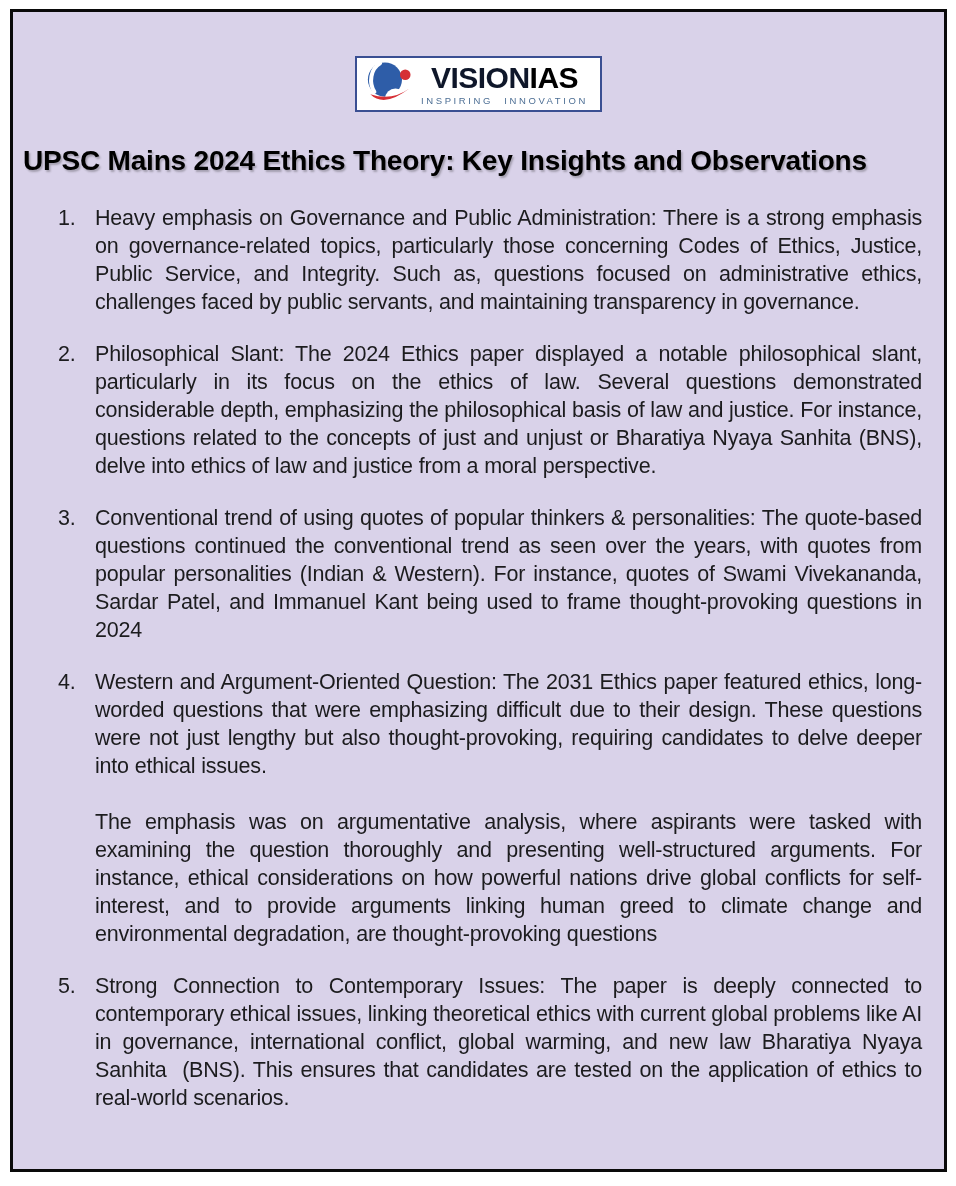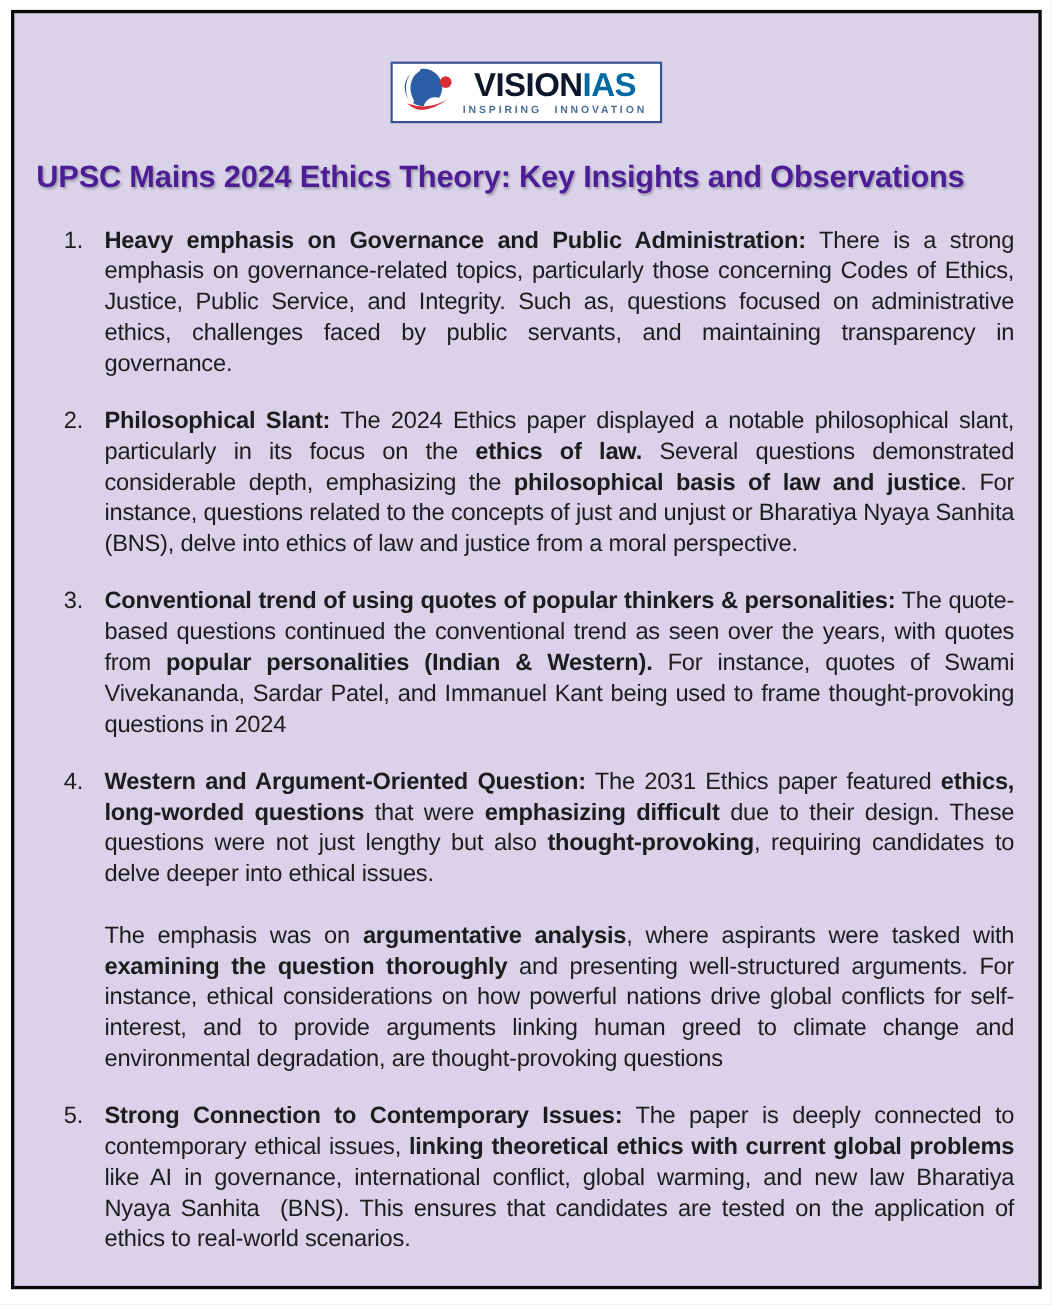--- a/index.html
+++ b/index.html
@@ -29,32 +29,32 @@
     border: 2px solid #3a4f92;
     padding: 3px 12px 3px 6px;
     height: 56px;
   }
   .logo-text { display: flex; flex-direction: column; align-items: center; line-height: 1; }
   .logo-word {
     font-weight: 700; font-size: 30px; letter-spacing: -0.5px;
     font-family: "Liberation Sans", sans-serif;
   }
   .logo-word .vision { color: #0f172a; }
-  .logo-word .ias { color: #0369a1; }
+  .logo-word .ias { color: #000000; }
   .logo-tagline {
     margin-top: 3px;
-    font-size: 9.5px; font-weight: 700;
+    font-size: 9.5px; font-weight: 400;
     letter-spacing: 2.6px; word-spacing: 6px;
     color: #4c6e94;
   }
   
   .doc-title {
-    margin: 33px 0 0 10px;
+    margin: 33px 0 0 0;
     font-size: 28px; font-weight: 700;
-    color: #4c1d95;
+    color: #000000;
     text-shadow: 1.5px 1.5px 2px rgba(40,40,40,0.30);
     letter-spacing: -0.2px;
   }
   
   ol.insights {
     list-style: none;
     margin: 27px 0 0 35px;
     padding: 0 12px 0 0;
   }
   ol.insights li {
@@ -68,21 +68,21 @@
   }
   ol.insights li .num {
     position: absolute; left: 0; top: 0;
     font-weight: 400;
   }
   ol.insights li p {
     text-align: justify;
     margin: 0;
   }
   ol.insights li p + p { margin-top: 28px; }
-  ol.insights li b { font-weight: 700; }
+  ol.insights li b { font-weight: 400; }
 </style>
 </head>
 <body>
 
 <div class="page">
   <div class="frame">
 
     <div class="logo-wrap">
       <div class="logo-box">
         <span class="logo-icon">

